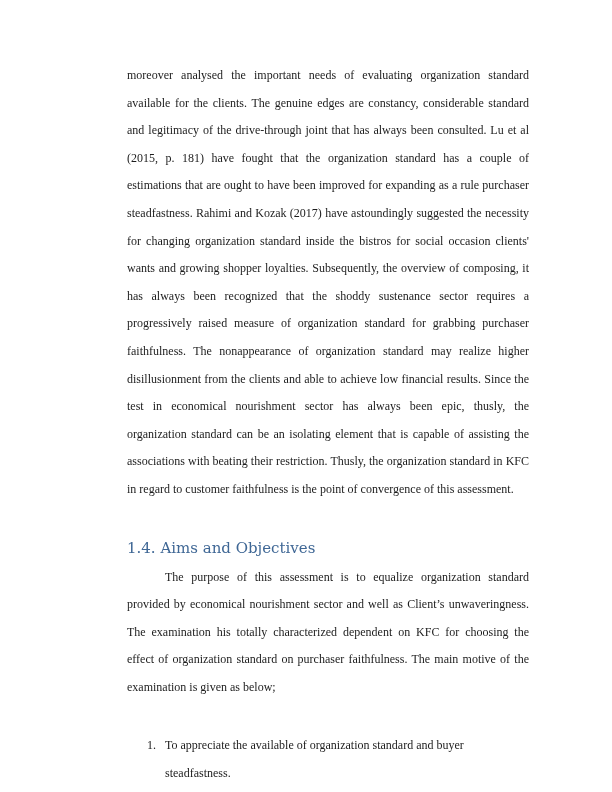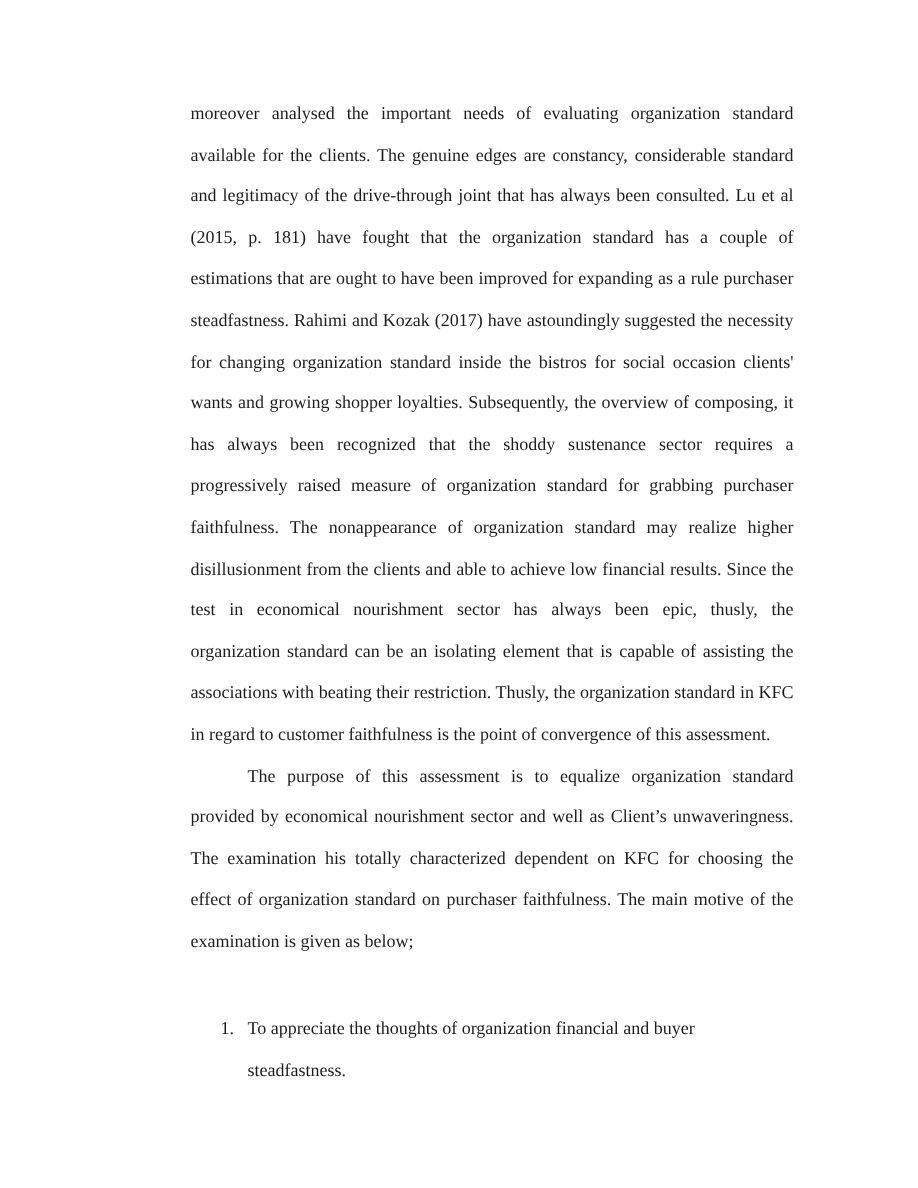--- a/index.html
+++ b/index.html
@@ -58,23 +58,24 @@
     flex: 1;
   }
 </style>
 </head>
 <body>
 
 <div class="page">
 
   <p class="body-par">moreover analysed the important needs of evaluating organization standard available for the clients. The genuine edges are constancy, considerable standard and legitimacy of the drive-through joint that has always been consulted. Lu et al (2015, p. 181) have fought that the organization standard has a couple of estimations that are ought to have been improved for expanding as a rule purchaser steadfastness. Rahimi and Kozak (2017) have astoundingly suggested the necessity for changing organization standard inside the bistros for social occasion clients' wants and growing shopper loyalties. Subsequently, the overview of composing, it has always been recognized that the shoddy sustenance sector requires a progressively raised measure of organization standard for grabbing purchaser faithfulness. The nonappearance of organization standard may realize higher disillusionment from the clients and able to achieve low financial results. Since the test in economical nourishment sector has always been epic, thusly, the organization standard can be an isolating element that is capable of assisting the associations with beating their restriction. Thusly, the organization standard in KFC in regard to customer faithfulness is the point of convergence of this assessment.</p>
 
+  <h2 class="section-heading">1.4. Aims and Objectives</h2>
 
   <p class="body-par indent-first">The purpose of this assessment is to equalize organization standard provided by economical nourishment sector and well as Client’s unwaveringness. The examination his totally characterized dependent on KFC for choosing the effect of organization standard on purchaser faithfulness. The main motive of the examination is given as below;</p>
 
   <div class="numbered-list">
     <div class="list-row">
       <span class="list-number">1.</span>
-      <span class="list-text">To appreciate the thoughts of organization financial and buyer steadfastness.</span>
+      <span class="list-text">To appreciate the available of organization standard and buyer steadfastness.</span>
     </div>
   </div>
 
 </div>
 
 </body></html>

